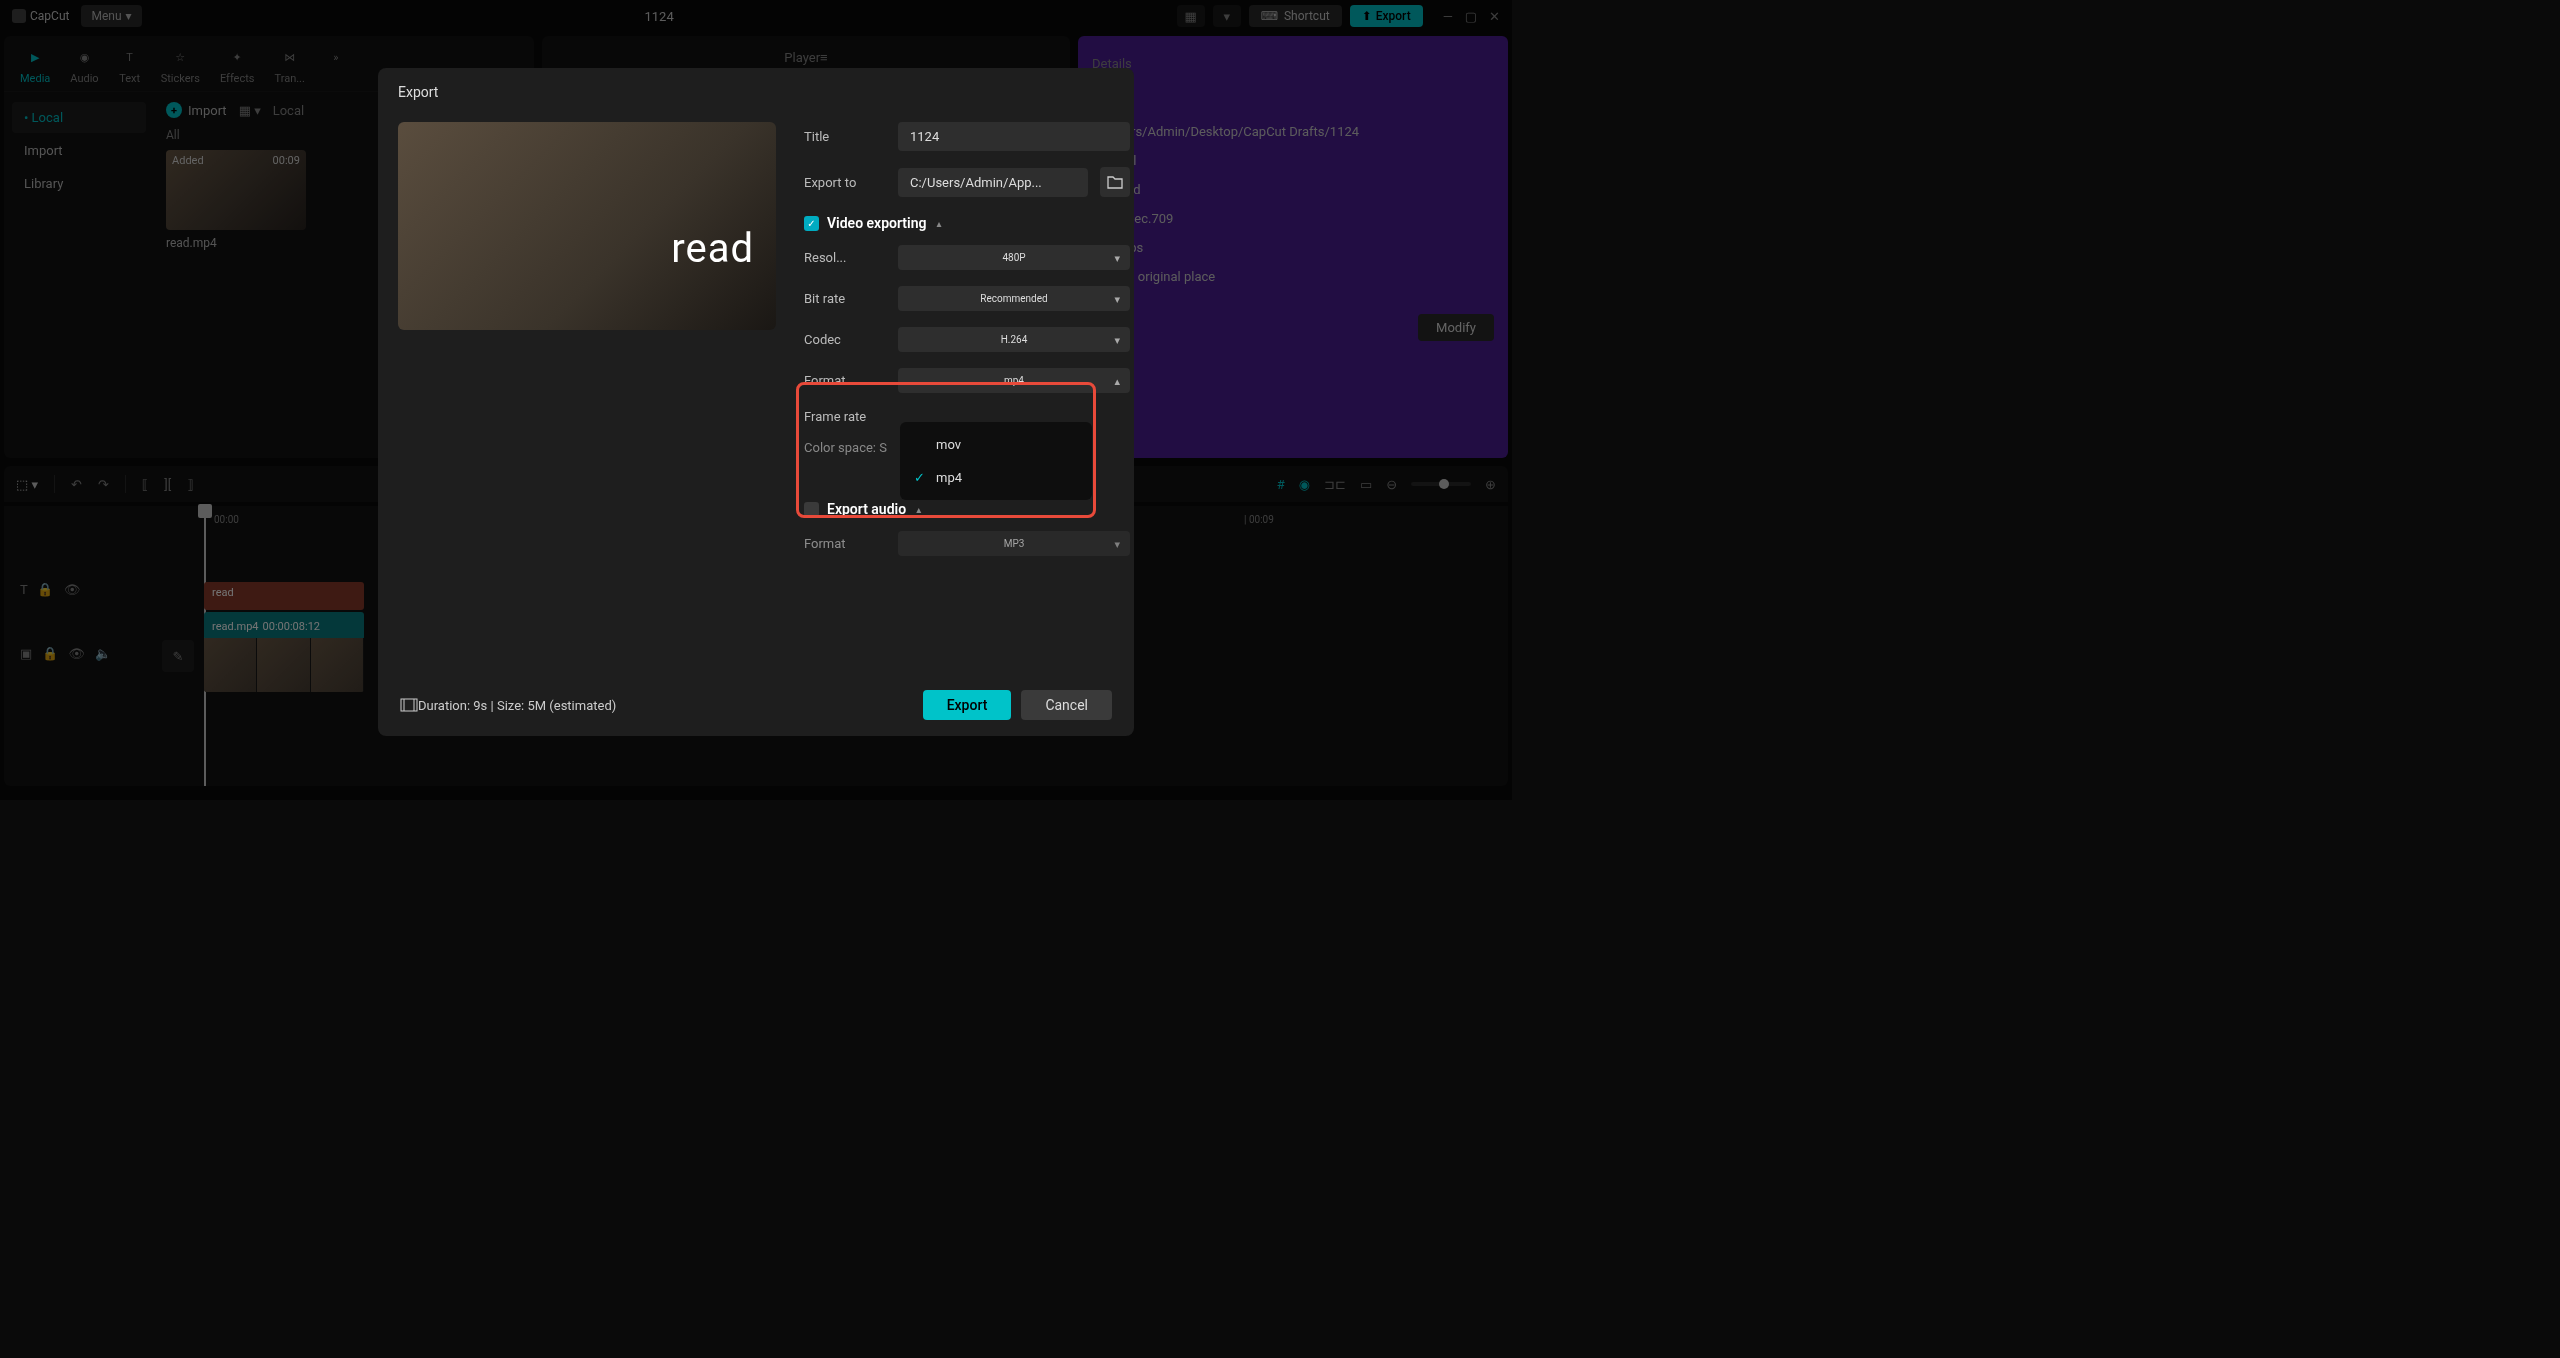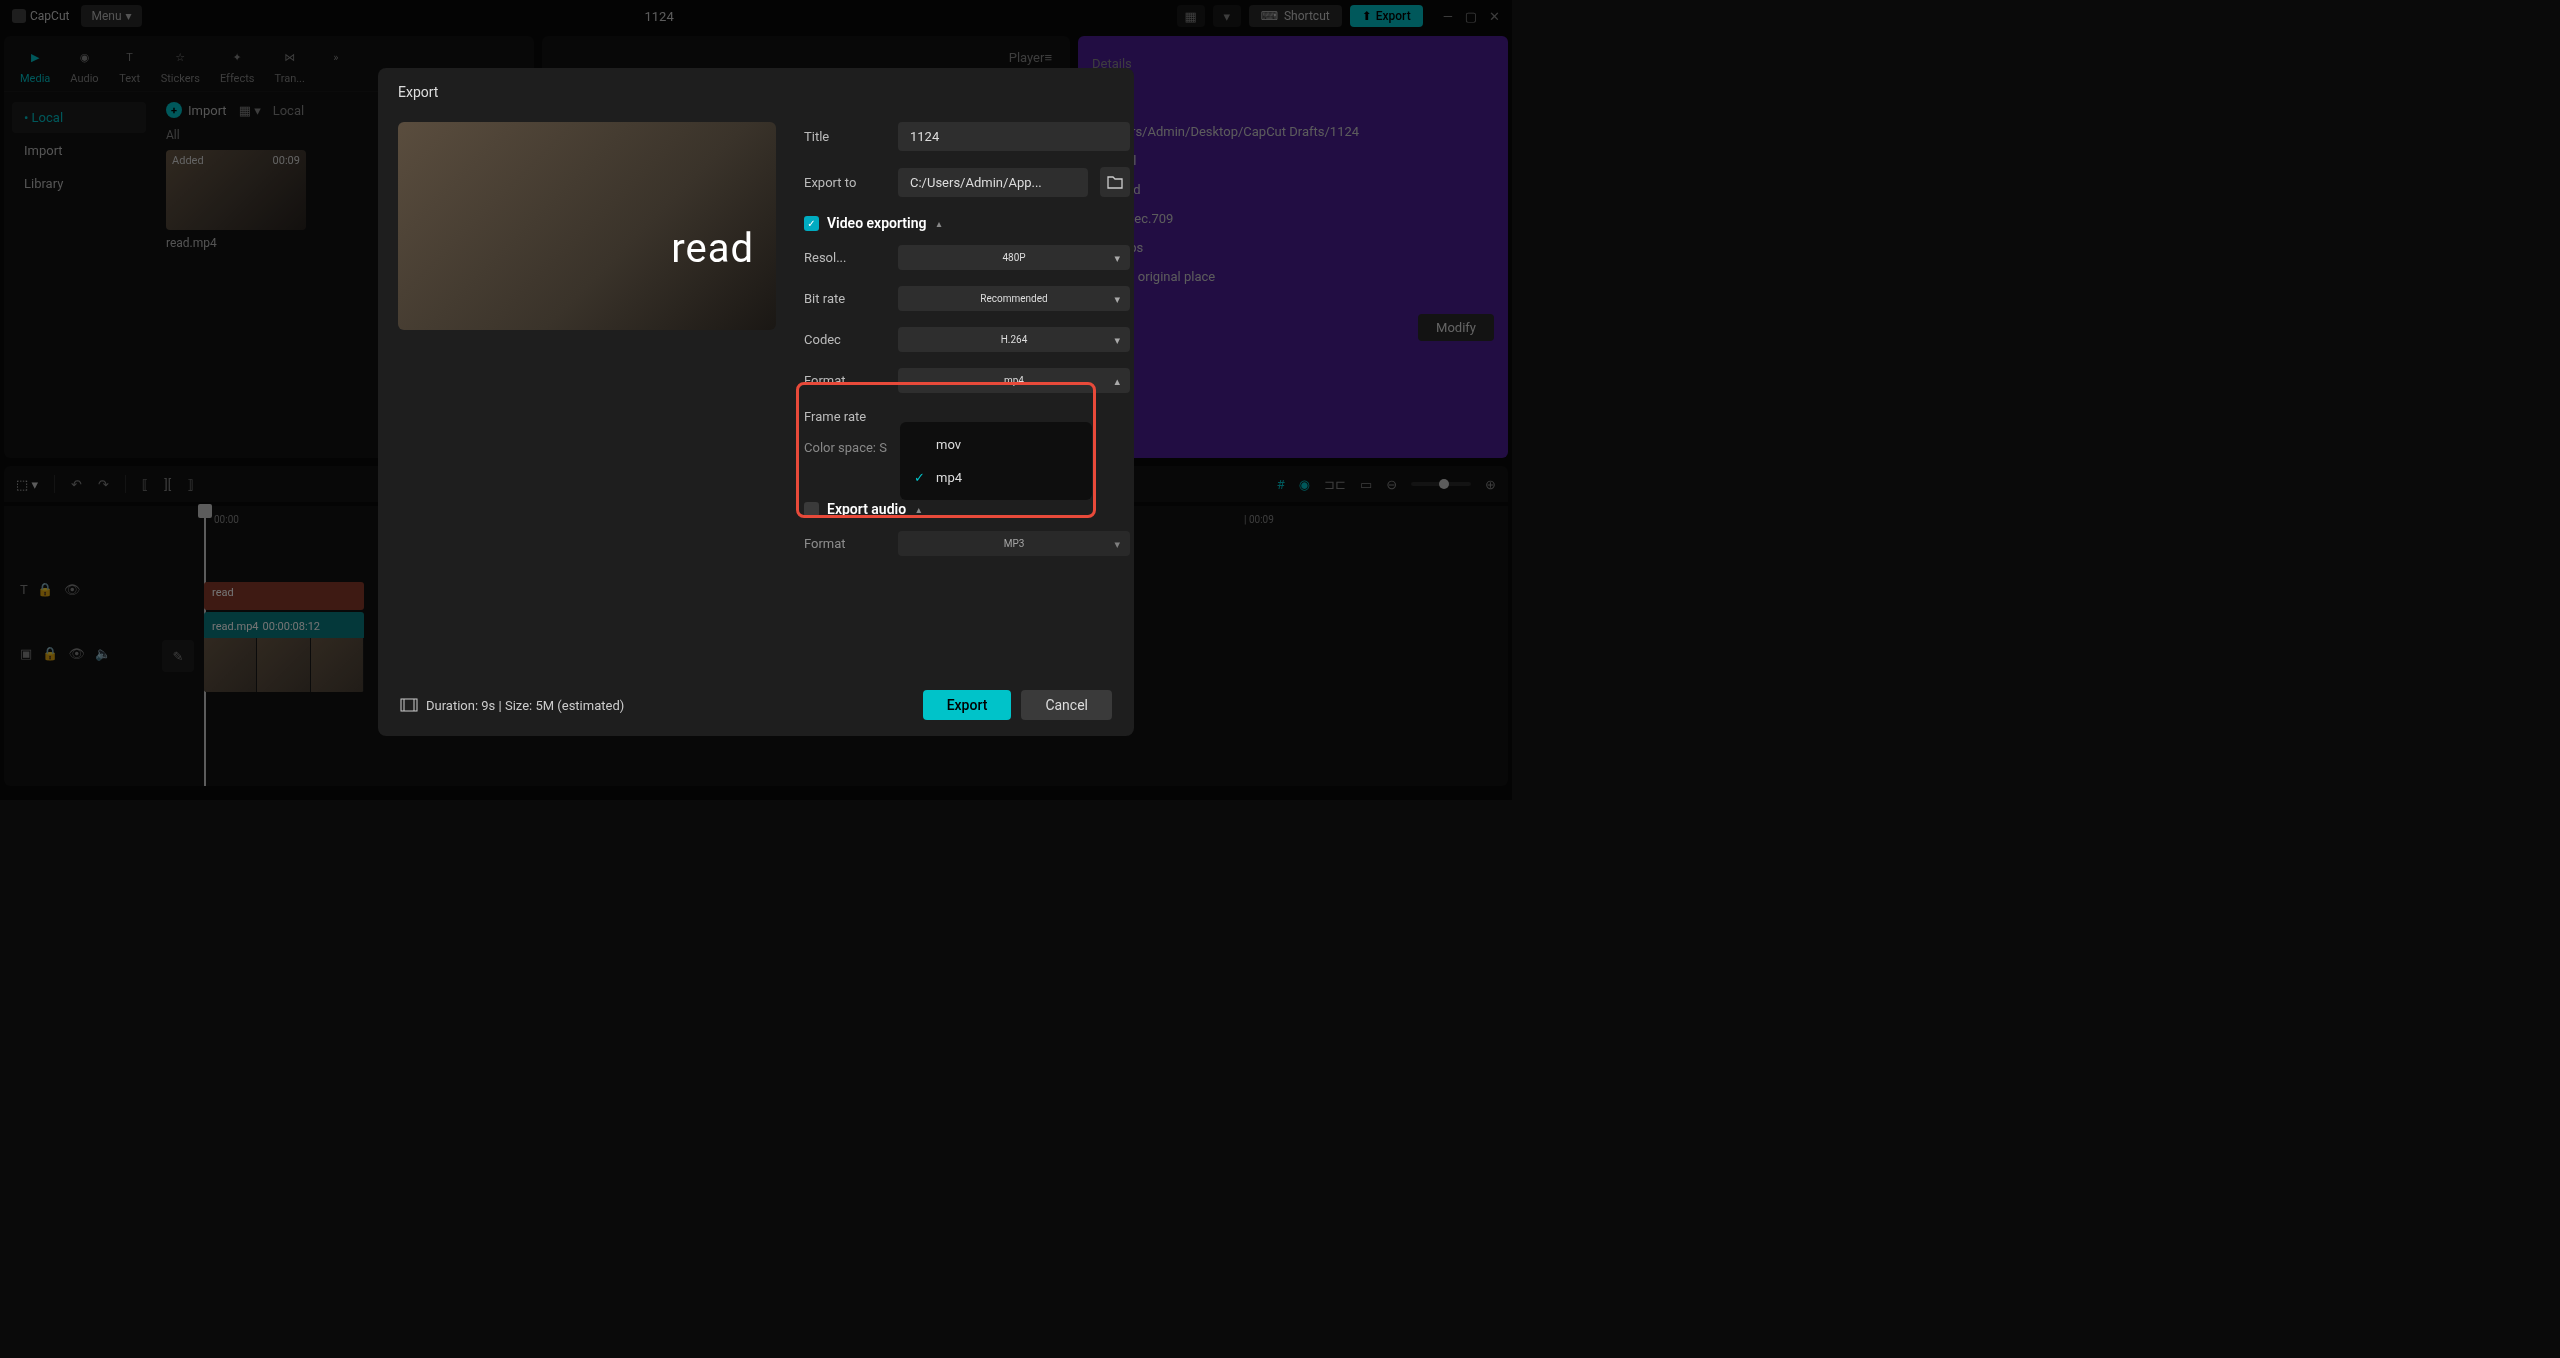--- a/index.html
+++ b/index.html
@@ -37,21 +37,21 @@
 .media-toolbar { display: flex; align-items: center; gap: 12px; margin-bottom: 10px; }
 .import-btn { display: flex; align-items: center; gap: 6px; color: #bbb; font-size: 13px; }
 .plus-circle { width: 16px; height: 16px; border-radius: 50%; background: #00c3c9; color: #000; display: flex; align-items: center; justify-content: center; font-size: 11px; font-weight: bold; }
 .media-filter { color: #888; font-size: 12px; margin-bottom: 8px; }
 .clip { width: 140px; }
 .clip-thumb { width: 140px; height: 80px; background: linear-gradient(135deg, #6b5a47 0%, #4a4036 50%, #2a2420 100%); border-radius: 4px; position: relative; }
 .clip-added { position: absolute; top: 4px; left: 6px; color: #ddd; font-size: 11px; }
 .clip-dur { position: absolute; top: 4px; right: 6px; color: #ddd; font-size: 11px; }
 .clip-name { color: #bbb; font-size: 12px; margin-top: 6px; }
 
-.player-header { padding: 14px 18px; color: #888; font-size: 13px; display: flex; justify-content: flex-end; }
+.player-header { padding: 14px 18px; color: #888; font-size: 13px; display: flex; justify-content: center; }
 
 
 .detail-row { margin-bottom: 14px; }
 .detail-value { color: #ccc; font-size: 13px; margin-top: 2px; }
 .modify-btn { background: #2a2a2a; border: none; color: #ddd; padding: 6px 18px; border-radius: 4px; font-size: 13px; float: right; margin-top: 16px; }
 
 
 .timeline-toolbar { height: 36px; background: #121212; margin: 4px; border-radius: 6px 6px 0 0; display: flex; align-items: center; padding: 0 12px; gap: 16px; color: #888; }
 .tl-icon { color: #888; }
 .tl-sep { width: 1px; height: 18px; background: #2a2a2a; }
@@ -97,21 +97,21 @@
 .select.open::after { content: '▴'; }
 .colorspace { color: #888; font-size: 13px; margin-top: 6px; }
 
 .highlight-box { position: absolute; border: 3px solid #e84a3a; border-radius: 8px; }
 
 .dropdown { position: absolute; background: #0e0e0e; border-radius: 6px; padding: 6px 0; width: 192px; }
 .dd-item { padding: 9px 16px 9px 36px; color: #ddd; font-size: 13px; cursor: pointer; position: relative; }
 .dd-item.selected::before { content: '✓'; position: absolute; left: 14px; color: #00c3c9; }
 
 .modal-footer { padding: 16px 22px; display: flex; align-items: center; }
-.footer-info { display: flex; align-items: center; gap: 8px; color: #ccc; font-size: 13px; }
+.footer-info { display: flex; align-items: center; color: #ccc; font-size: 13px; }
 .footer-btns { margin-left: auto; display: flex; gap: 10px; }
 .btn-export { background: #00c3c9; border: none; color: #000; padding: 7px 24px; border-radius: 4px; font-size: 14px; font-weight: 500; }
 .btn-cancel { background: #3a3a3a; border: none; color: #ddd; padding: 7px 24px; border-radius: 4px; font-size: 14px; }
 
 svg { display: block; }
 </style>
 </head>
 <body>
 
 <div class="topbar">

